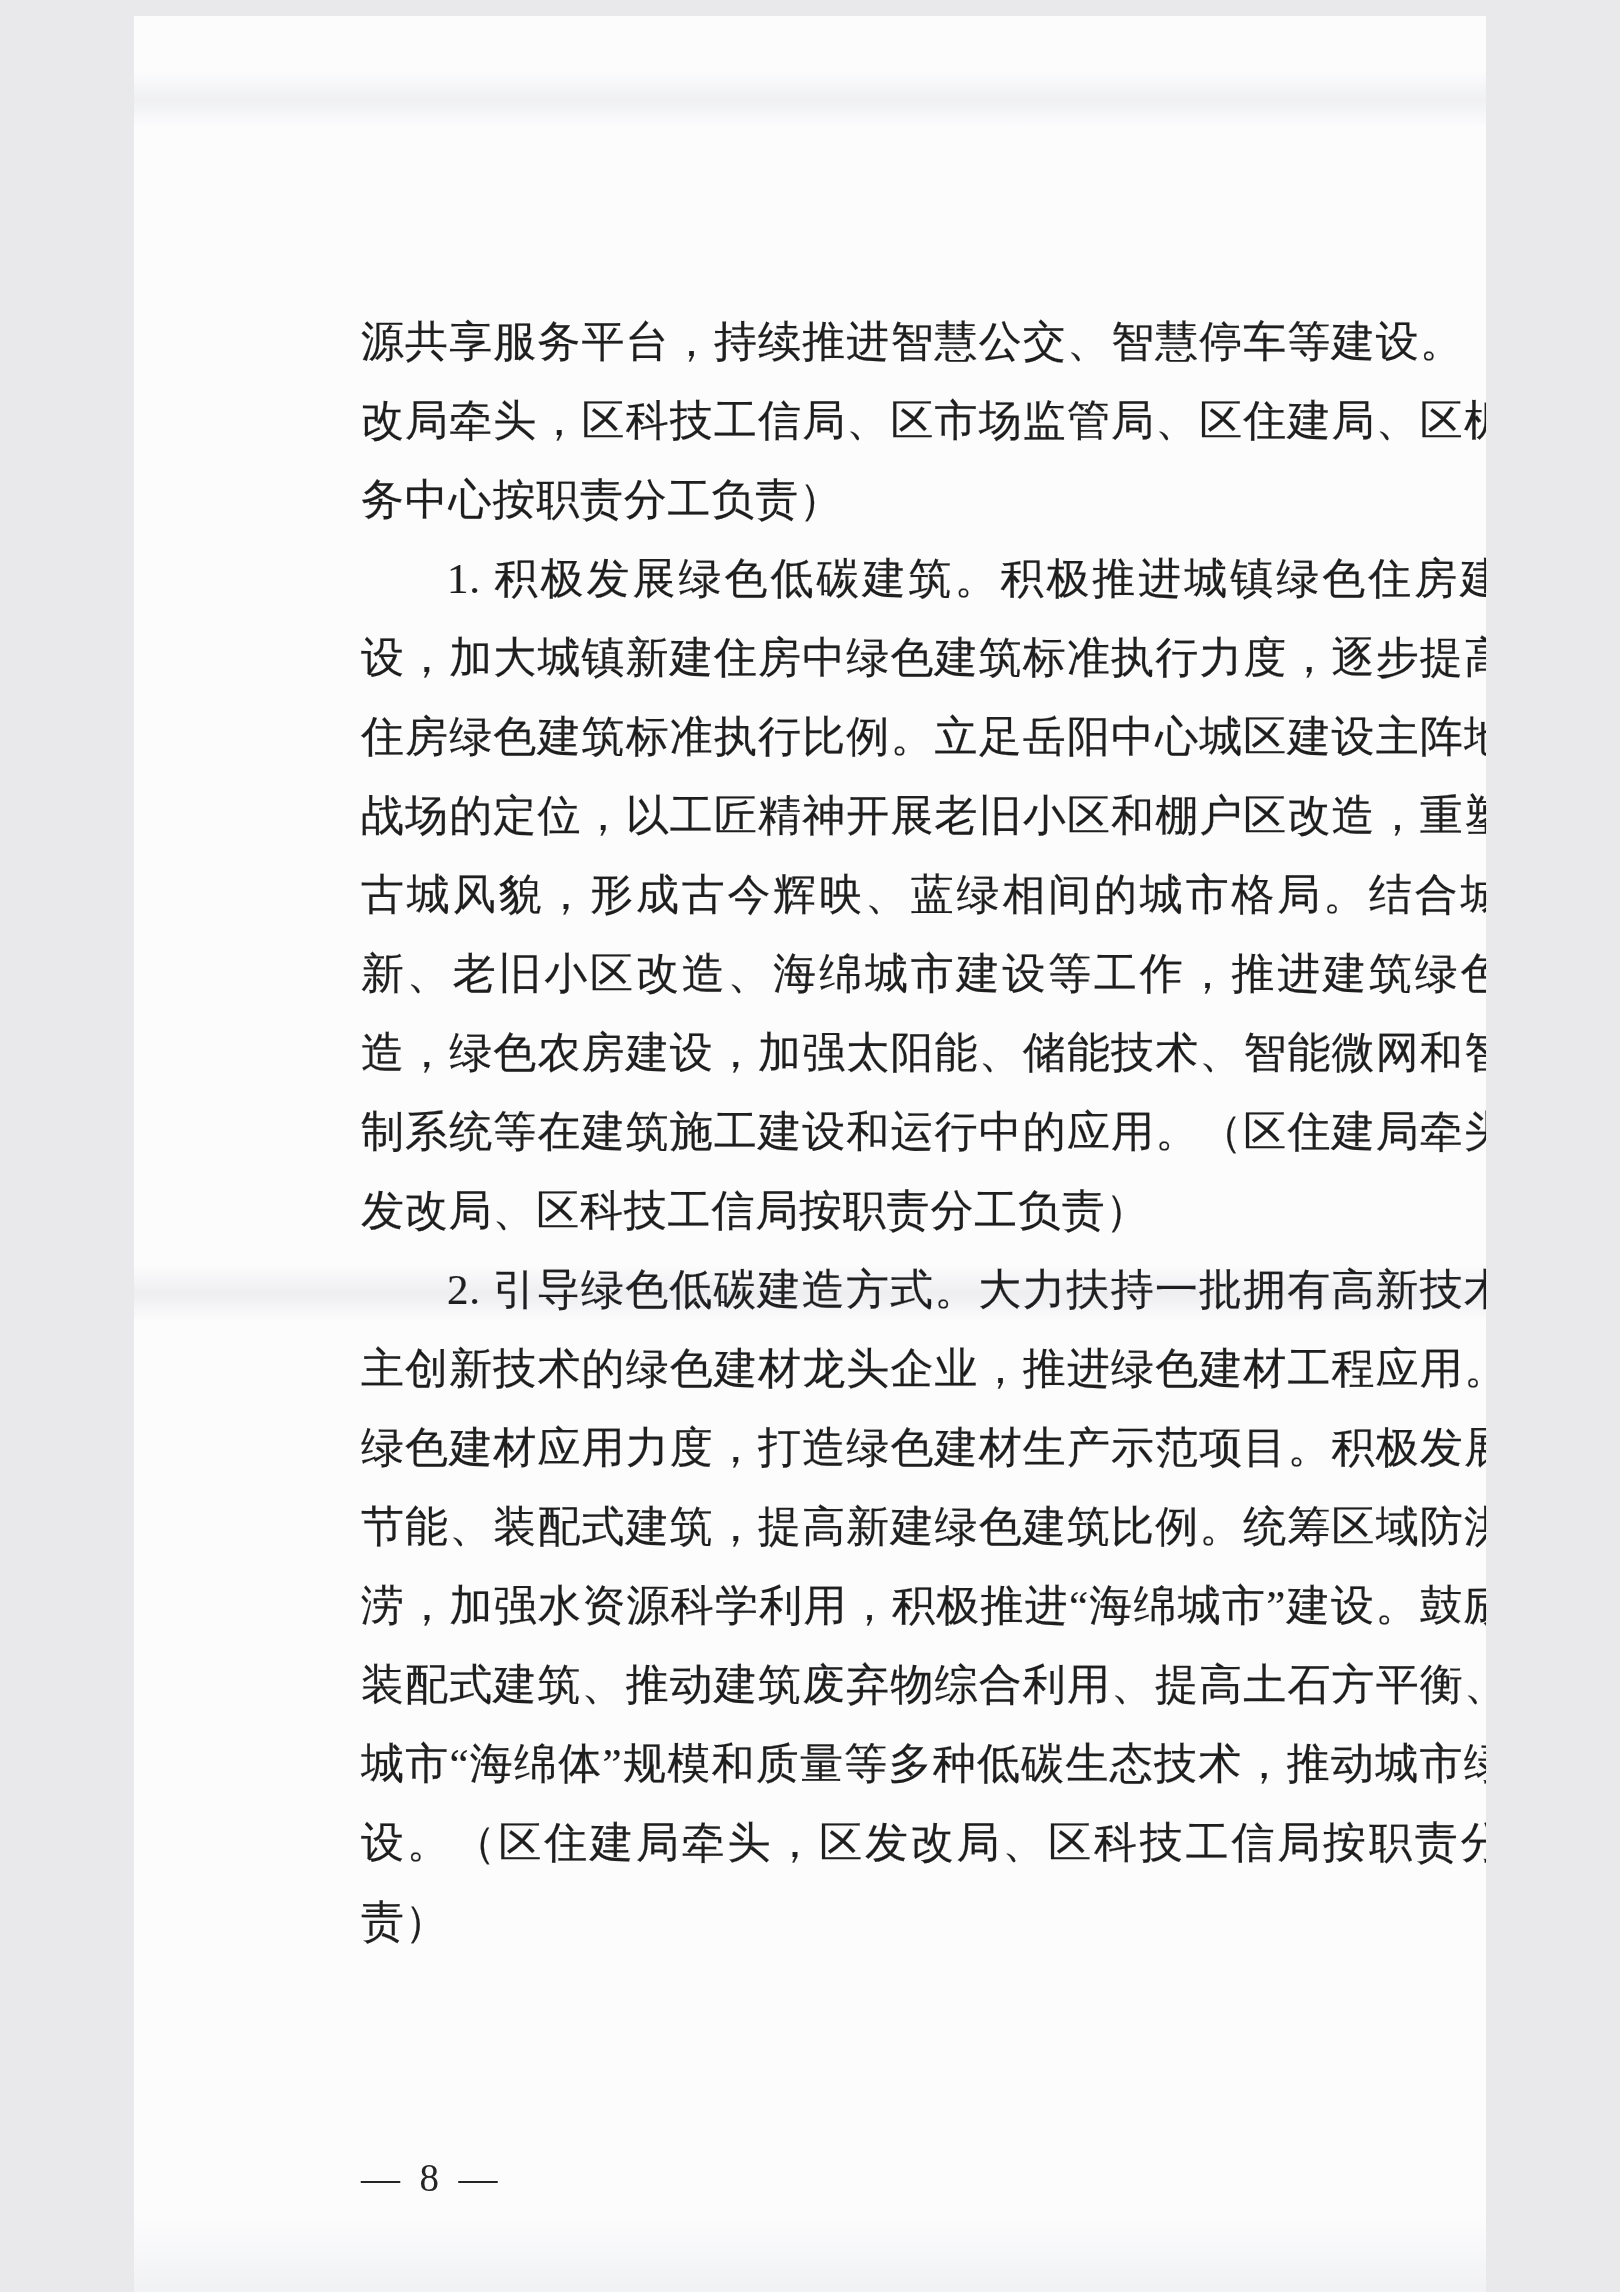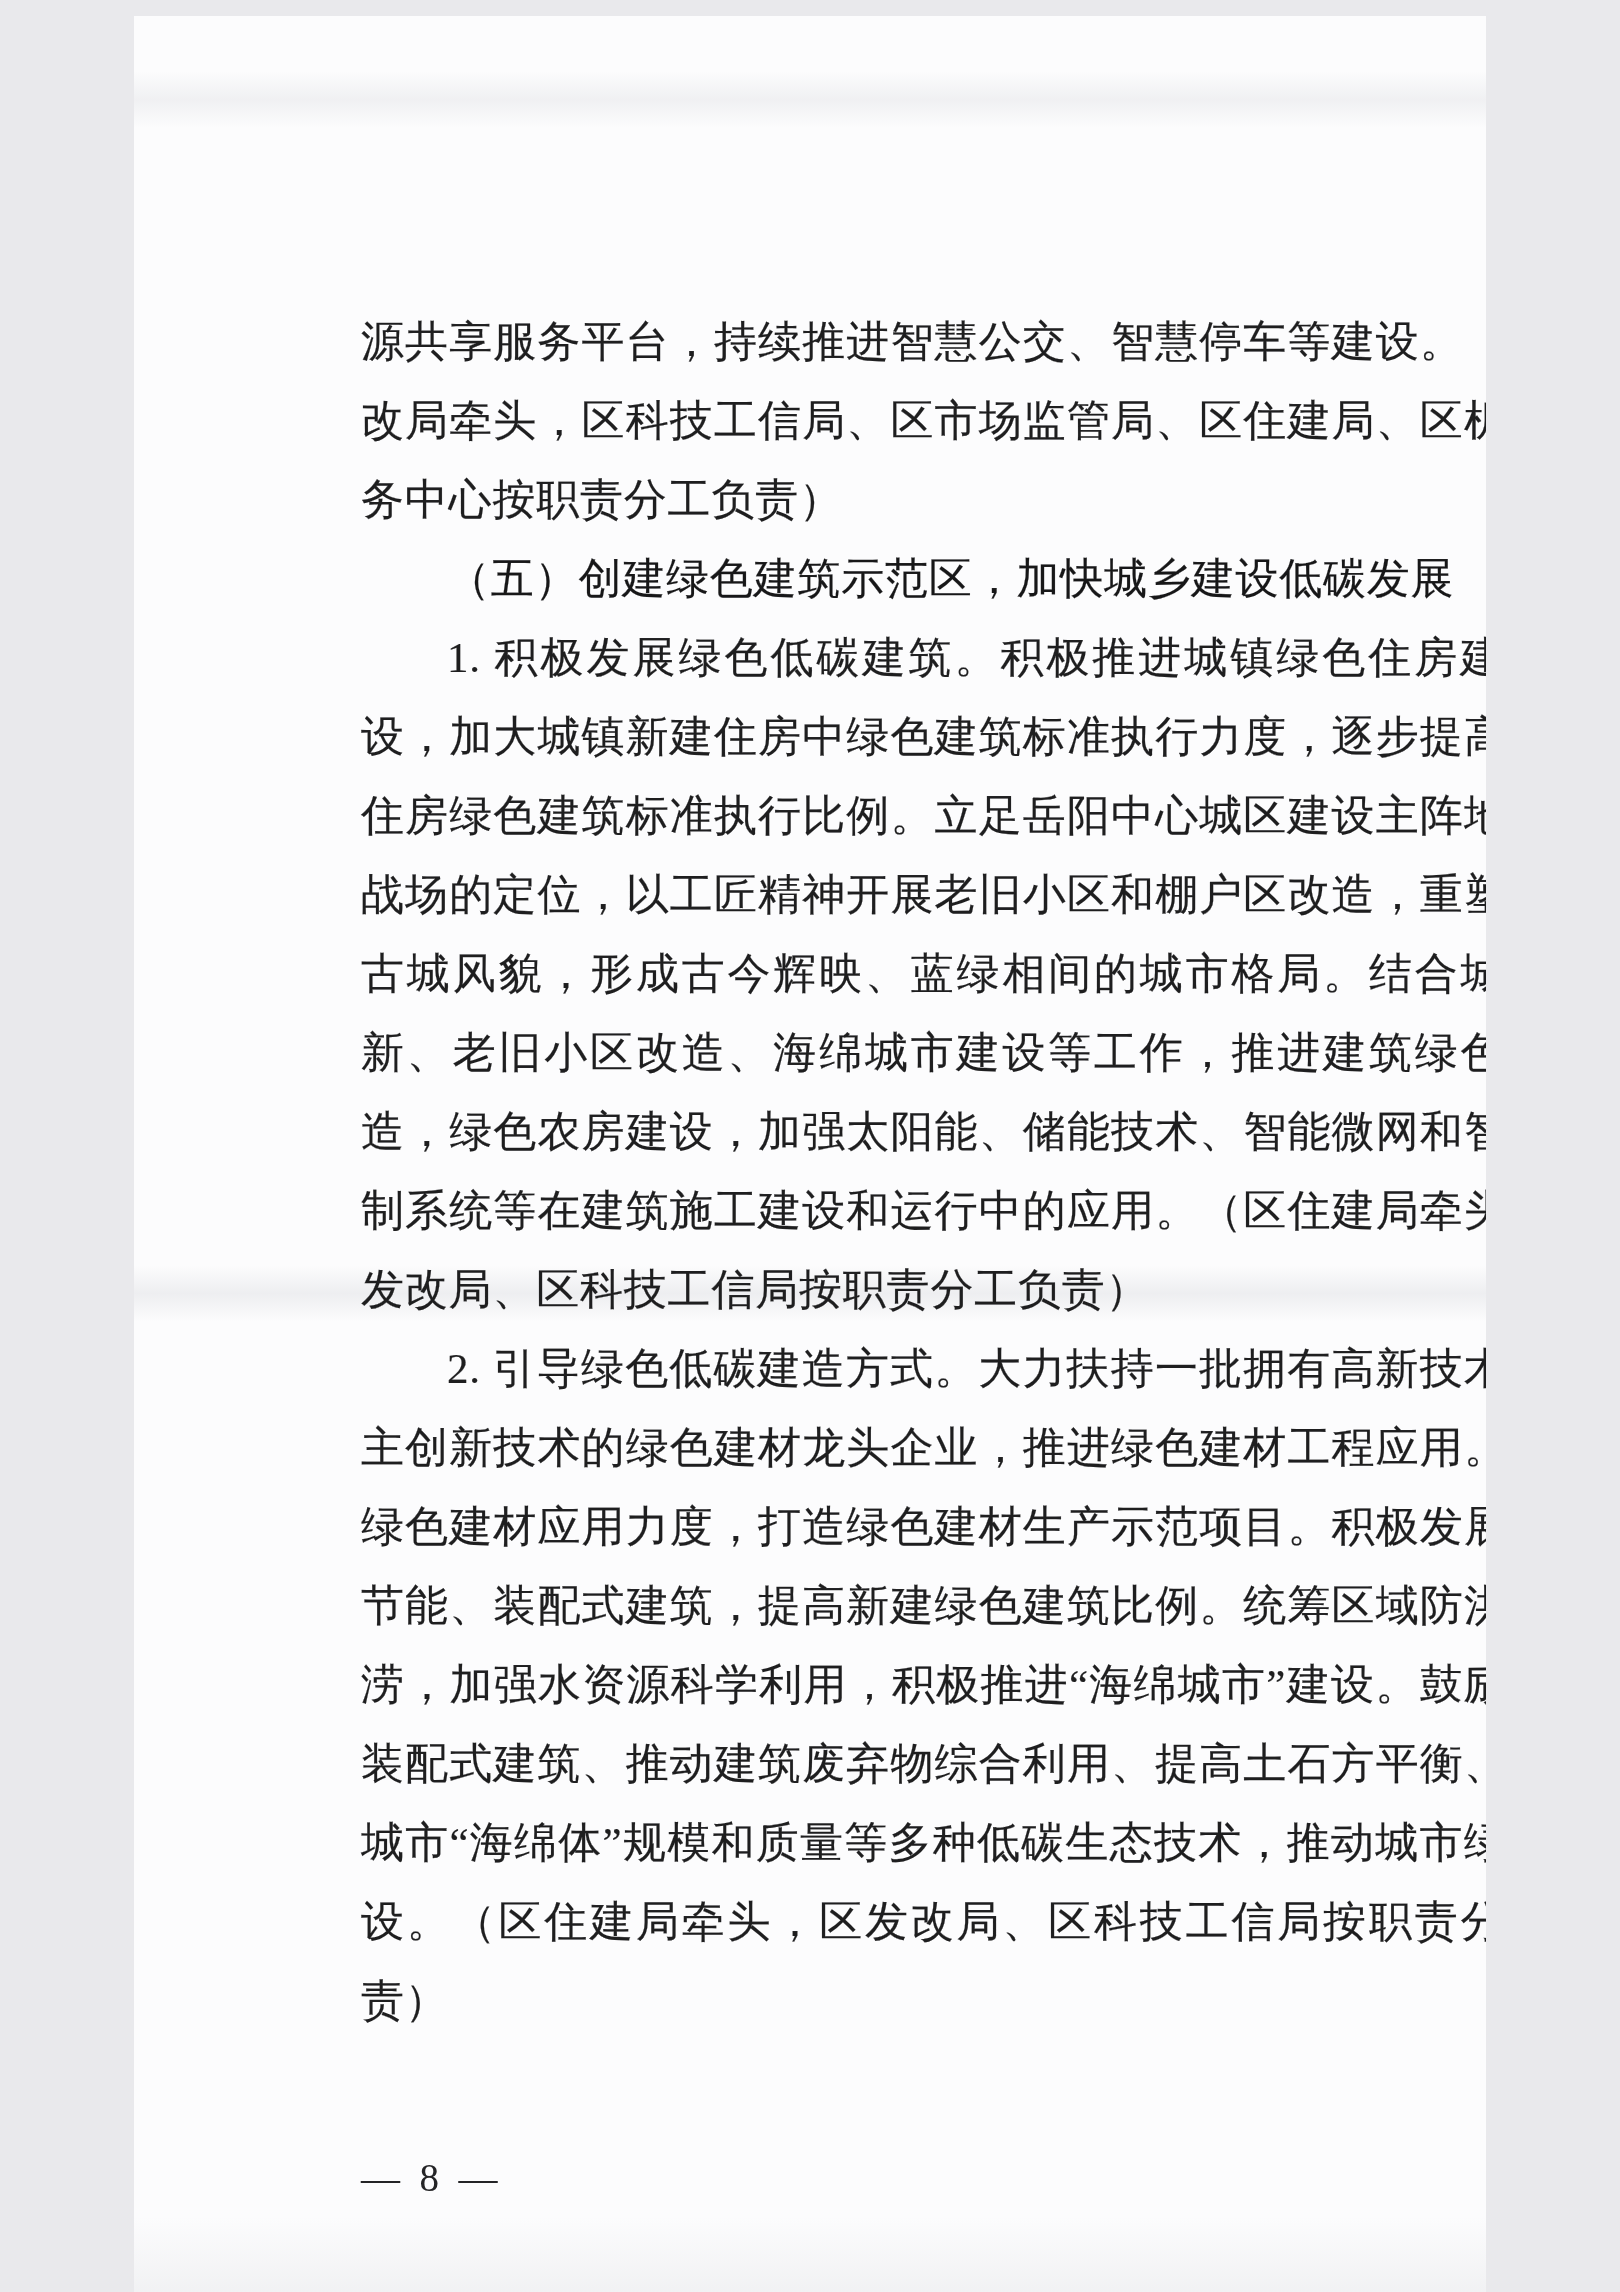--- a/index.html
+++ b/index.html
@@ -69,21 +69,20 @@
 <body>
 
 <div class="page">
 
   <div class="scan-band band-top"></div>
   <div class="scan-band band-mid"></div>
   <div class="scan-band band-bottom"></div>
 
   <main class="content">
     <p class="para">源共享服务平台，持续推进智慧公交、智慧停车等建设。（区发改局牵头，区科技工信局、区市场监管局、区住建局、区机关事务中心按职责分工负责）</p>
-    <p class="para indent heading">（五）创建绿色建筑示范区，加快城乡建设低碳发展</p>
     <p class="para indent">1. 积极发展绿色低碳建筑。积极推进城镇绿色住房建筑建设，加大城镇新建住房中绿色建筑标准执行力度，逐步提高新建住房绿色建筑标准执行比例。立足岳阳中心城区建设主阵地和主战场的定位，以工匠精神开展老旧小区和棚户区改造，重塑岳阳古城风貌，形成古今辉映、蓝绿相间的城市格局。结合城市更新、老旧小区改造、海绵城市建设等工作，推进建筑绿色化改造，绿色农房建设，加强太阳能、储能技术、智能微网和智慧控制系统等在建筑施工建设和运行中的应用。（区住建局牵头，区发改局、区科技工信局按职责分工负责）</p>
     <p class="para indent">2. 引导绿色低碳建造方式。大力扶持一批拥有高新技术、自主创新技术的绿色建材龙头企业，推进绿色建材工程应用。加大绿色建材应用力度，打造绿色建材生产示范项目。积极发展绿色节能、装配式建筑，提高新建绿色建筑比例。统筹区域防洪与排涝，加强水资源科学利用，积极推进“海绵城市”建设。鼓励采用装配式建筑、推动建筑废弃物综合利用、提高土石方平衡、提升城市“海绵体”规模和质量等多种低碳生态技术，推动城市绿色建设。（区住建局牵头，区发改局、区科技工信局按职责分工负责）</p>
   </main>
 
   <div class="page-number">— 8 —</div>
 
 </div>
 
 
 </body></html>

